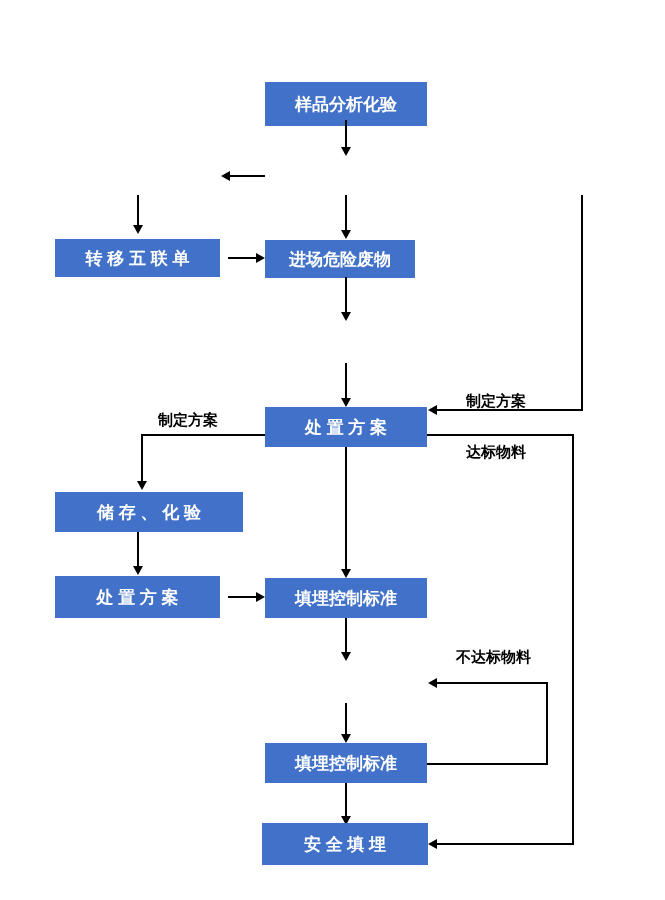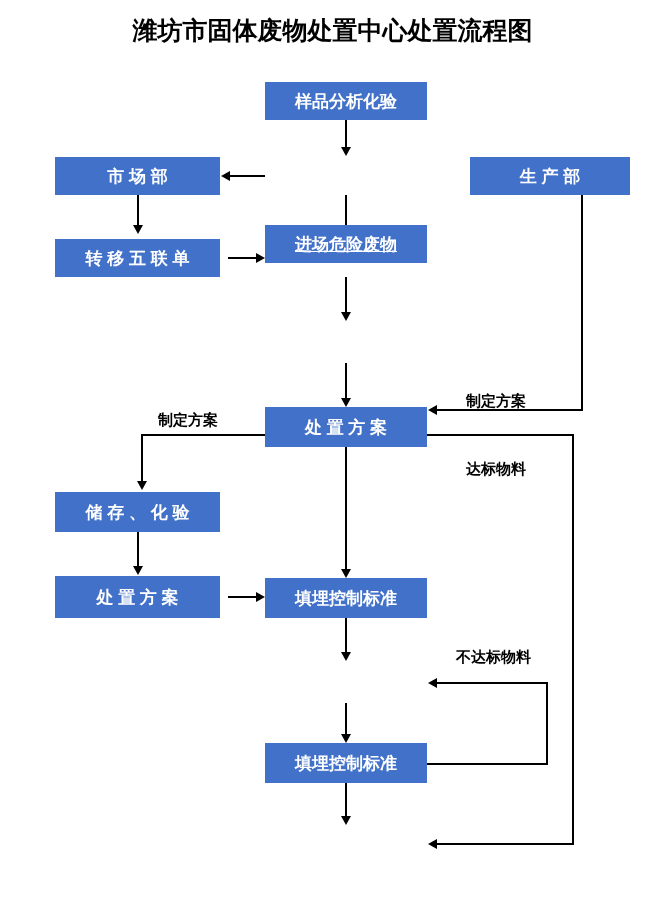--- a/index.html
+++ b/index.html
@@ -81,55 +81,48 @@
     color: #000000;
     white-space: nowrap;
     font-family: "Liberation Sans", "DejaVu Sans", sans-serif;
   }
 </style>
 </head>
 <body>
 
 <div id="canvas">
 
-  <div class="title">潍坊市固体废物处置中心处置流程图</div>
 
-  <div class="node" style="left:265px; top:82px; width:162px; height:38px;">
+  <div class="node" style="left:265px; top:82px; width:162px; height:44px;">
     <span>样品分析化验</span>
   </div>
 
   <div class="arrow-v" style="left:345px; top:120px; height:27px;"></div>
   <div class="head head-down" style="left:341px; top:147px;"></div>
 
 
-  <div class="node" style="left:55px; top:157px; width:165px; height:38px;">
-    <span>市  场  部</span>
-  </div>
 
-  <div class="node" style="left:470px; top:157px; width:160px; height:38px;">
-    <span>生  产  部</span>
-  </div>
 
   <div class="arrow-h" style="left:230px; top:175px; width:35px;"></div>
   <div class="head head-left" style="left:221px; top:171px;"></div>
 
   <div class="arrow-v" style="left:137px; top:195px; height:30px;"></div>
   <div class="head head-down" style="left:133px; top:225px;"></div>
 
   <div class="node" style="left:55px; top:239px; width:165px; height:38px;">
     <span>转 移 五 联 单</span>
   </div>
 
   <div class="arrow-h" style="left:228px; top:257px; width:28px;"></div>
   <div class="head head-right" style="left:256px; top:253px;"></div>
 
   <div class="arrow-v" style="left:345px; top:195px; height:35px;"></div>
   <div class="head head-down" style="left:341px; top:230px;"></div>
 
-  <div class="node" style="left:265px; top:225px; width:162px; height:38px;text-decoration:underline;">
+  <div class="node" style="left:265px; top:240px; width:150px; height:38px;">
     <span>进场危险废物</span>
   </div>
 
   <div class="arrow-v" style="left:345px; top:277px; height:35px;"></div>
   <div class="head head-down" style="left:341px; top:312px;"></div>
 
 
   <div class="arrow-v" style="left:345px; top:363px; height:35px;"></div>
   <div class="head head-down" style="left:341px; top:398px;"></div>
 
@@ -140,28 +133,28 @@
   <div class="arrow-v" style="left:581px; top:195px; height:216px;"></div>
   <div class="arrow-h" style="left:437px; top:409px; width:146px;"></div>
   <div class="head head-left" style="left:428px; top:405px;"></div>
   <div class="edge-label" style="left:466px; top:392px;">制定方案</div>
 
   <div class="arrow-h" style="left:141px; top:434px; width:124px;"></div>
   <div class="arrow-v" style="left:141px; top:434px; height:47px;"></div>
   <div class="head head-down" style="left:137px; top:481px;"></div>
   <div class="edge-label" style="left:158px; top:411px;">制定方案</div>
 
-  <div class="edge-label" style="left:466px; top:443px;margin-top:17px;">达标物料</div>
+  <div class="edge-label" style="left:466px; top:443px;">达标物料</div>
 
   <div class="arrow-h" style="left:427px; top:434px; width:147px;"></div>
   <div class="arrow-v" style="left:572px; top:434px; height:410px;"></div>
   <div class="arrow-h" style="left:437px; top:843px; width:137px;"></div>
   <div class="head head-left" style="left:428px; top:839px;"></div>
 
-  <div class="node" style="left:55px; top:492px; width:165px; height:40px;">
+  <div class="node" style="left:55px; top:492px; width:188px; height:40px;">
     <span>储 存 、 化 验</span>
   </div>
 
   <div class="arrow-v" style="left:137px; top:532px; height:34px;"></div>
   <div class="head head-down" style="left:133px; top:566px;"></div>
 
   <div class="node" style="left:55px; top:576px; width:165px; height:42px;">
     <span>处 置 方 案</span>
   </div>
 
@@ -188,14 +181,17 @@
   <div class="arrow-v" style="left:345px; top:703px; height:31px;"></div>
   <div class="head head-down" style="left:341px; top:734px;"></div>
 
   <div class="node" style="left:265px; top:743px; width:162px; height:40px;">
     <span>填埋控制标准</span>
   </div>
 
   <div class="arrow-v" style="left:345px; top:783px; height:33px;"></div>
   <div class="head head-down" style="left:341px; top:816px;"></div>
 
+  <div class="node" style="left:262px; top:823px; width:166px; height:42px;">
+    <span>安 全 填 埋</span>
+  </div>
 
 </div>
 
 </body></html>

